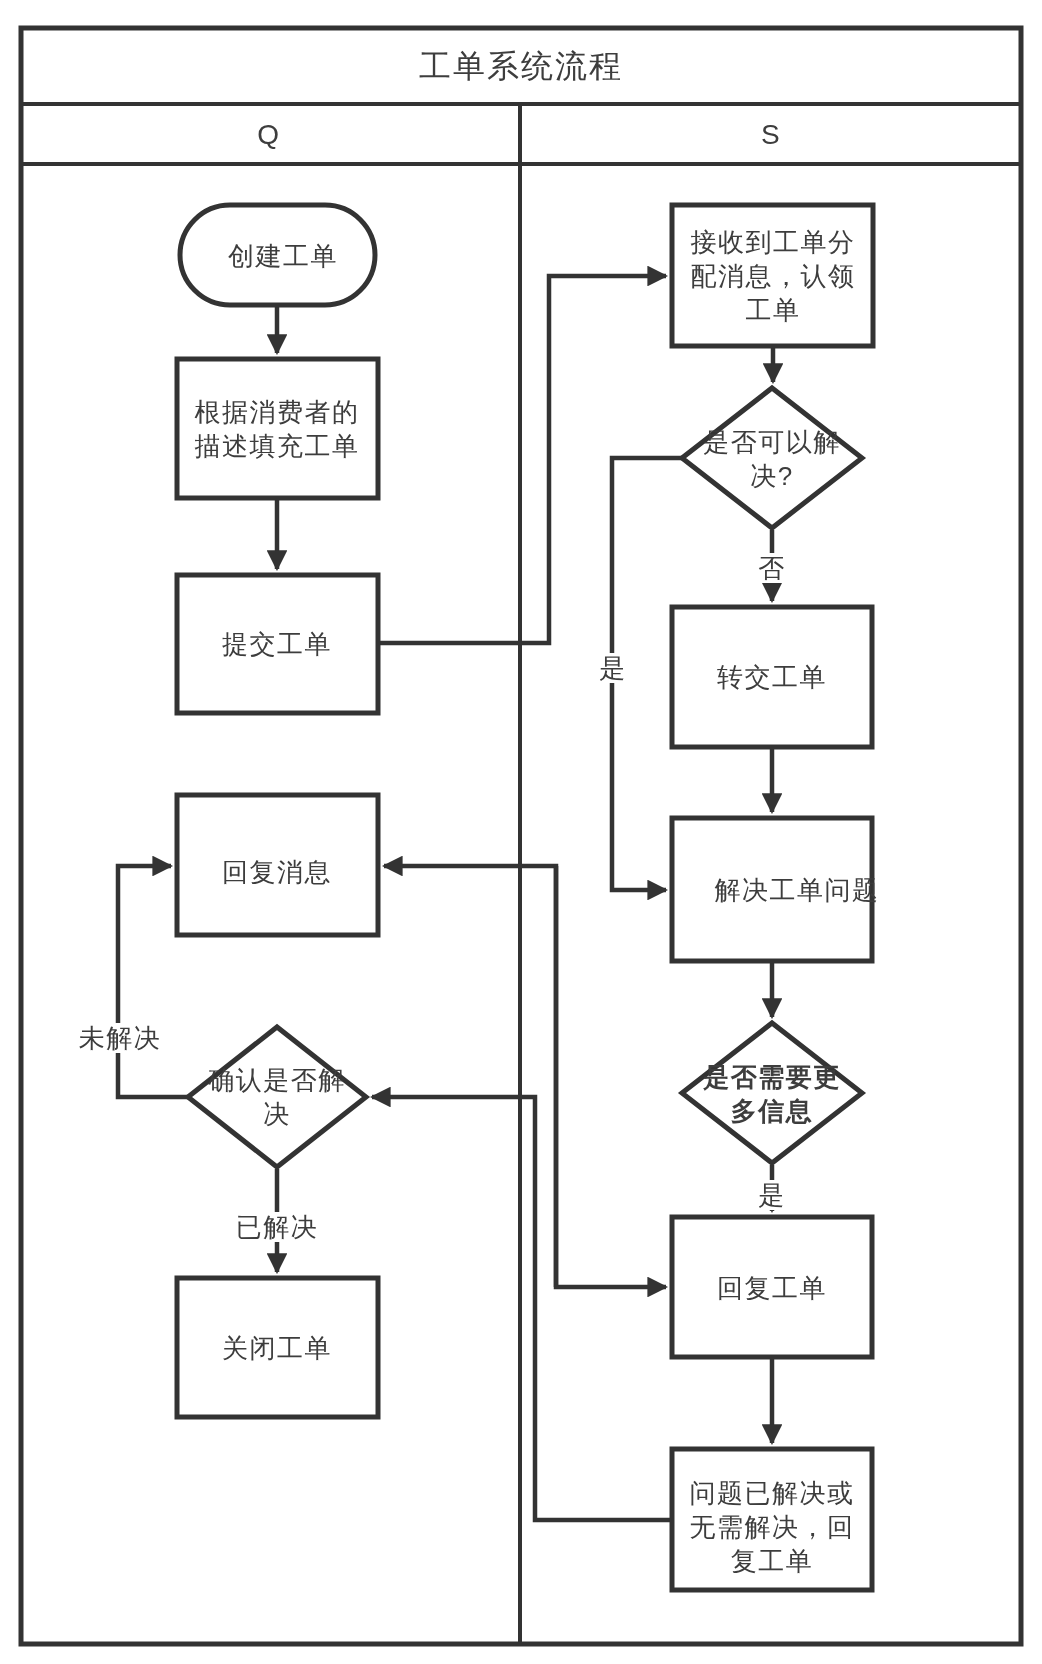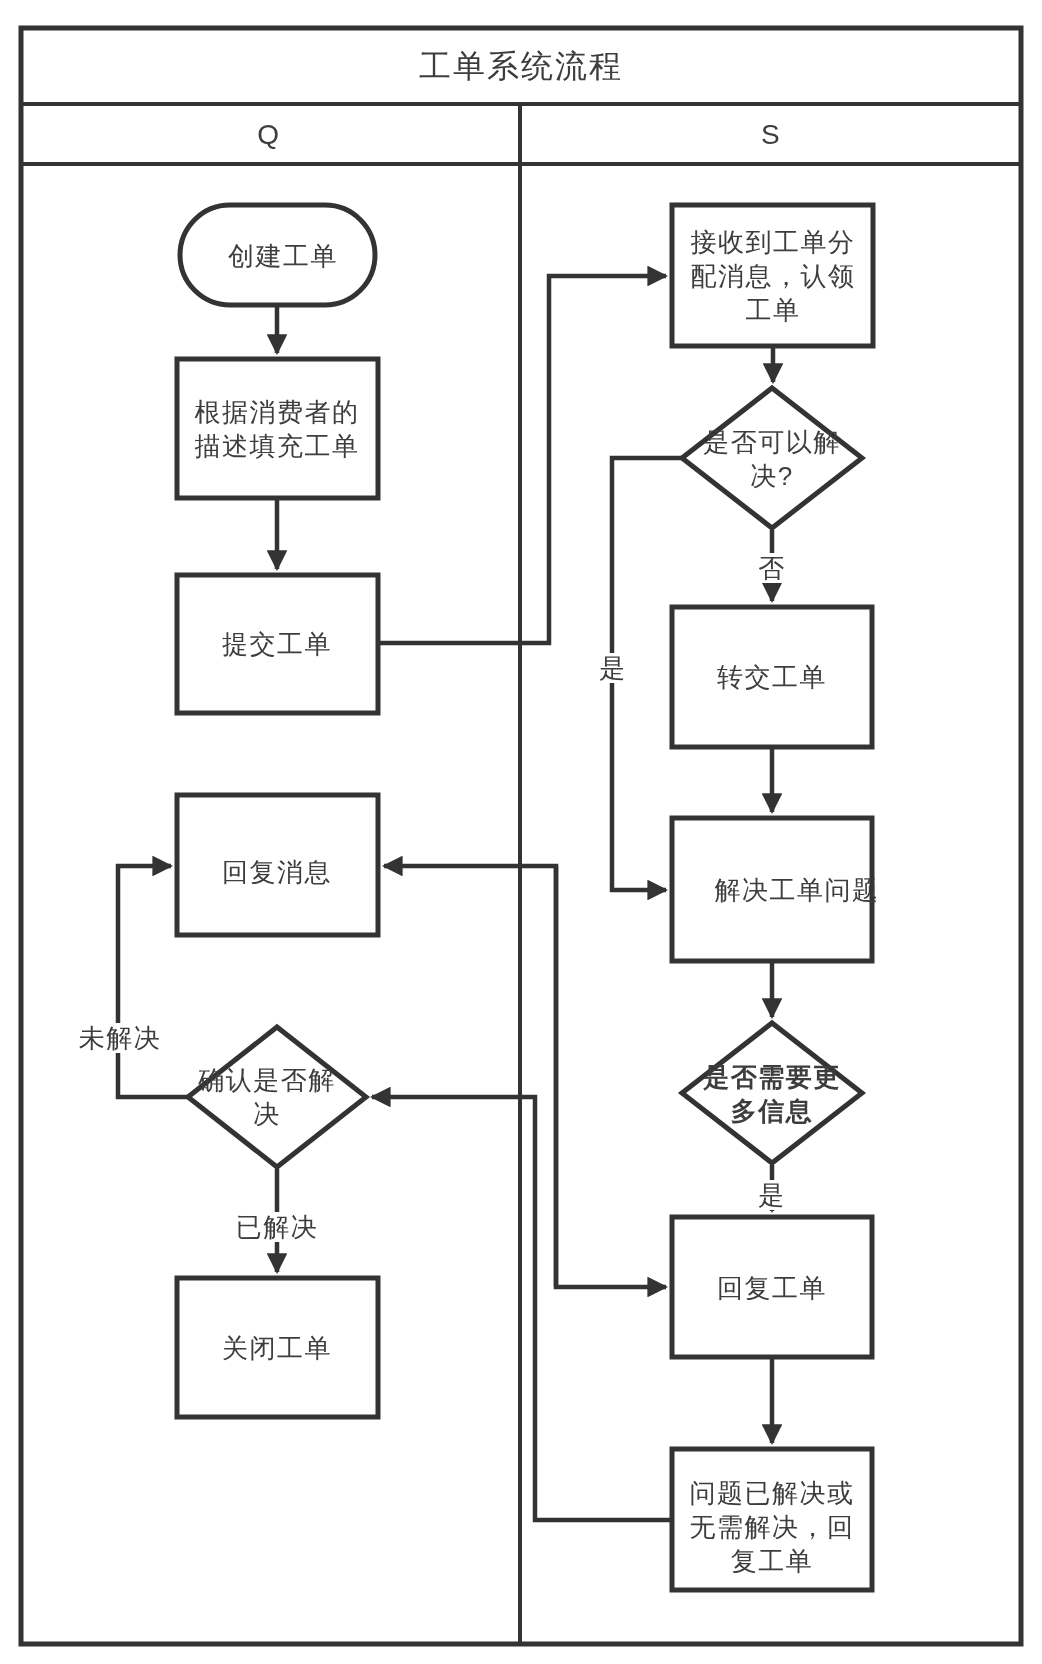--- a/index.html
+++ b/index.html
@@ -104,21 +104,21 @@
   </svg>
 
   <div class="txt title-txt" style="left:521px; top:66px;">工单系统流程</div>
   <div class="txt lane-txt" style="left:269px; top:135px;">Q</div>
   <div class="txt lane-txt" style="left:771px; top:135px;">S</div>
 
   <div class="txt node-label" style="left:283px; top:256px; width:180px;">创建工单</div>
   <div class="txt node-label" style="left:277px; top:429px; width:172px;">根据消费者的描述填充工单</div>
   <div class="txt node-label" style="left:277px; top:644px; width:180px;text-align:center;">提交工单</div>
   <div class="txt node-label" style="left:277px; top:872px; width:180px;">回复消息</div>
-  <div class="txt node-label" style="left:267px; top:1097px; width:145px;">确认是否解决</div>
+  <div class="txt node-label" style="left:277px; top:1097px; width:145px;">确认是否解决</div>
   <div class="txt node-label" style="left:277px; top:1348px; width:180px;">关闭工单</div>
 
   <div class="txt node-label" style="left:773px; top:276px; width:172px;">接收到工单分配消息，认领工单</div>
   <div class="txt node-label" style="left:772px; top:459px; width:145px;">是否可以解决?</div>
   <div class="txt node-label" style="left:772px; top:677px; width:180px;">转交工单</div>
   <div class="txt node-label" style="left:772px; top:890px; width:180px;margin-left:25px;">解决工单问题</div>
   <div class="txt node-label" style="left:772px; top:1094px; width:145px;font-weight:bold;">是否需要更多信息</div>
   <div class="txt node-label" style="left:772px; top:1288px; width:180px;">回复工单</div>
   <div class="txt node-label" style="left:772px; top:1519px; width:172px;margin-top:8px;">问题已解决或无需解决，回复工单</div>
 

